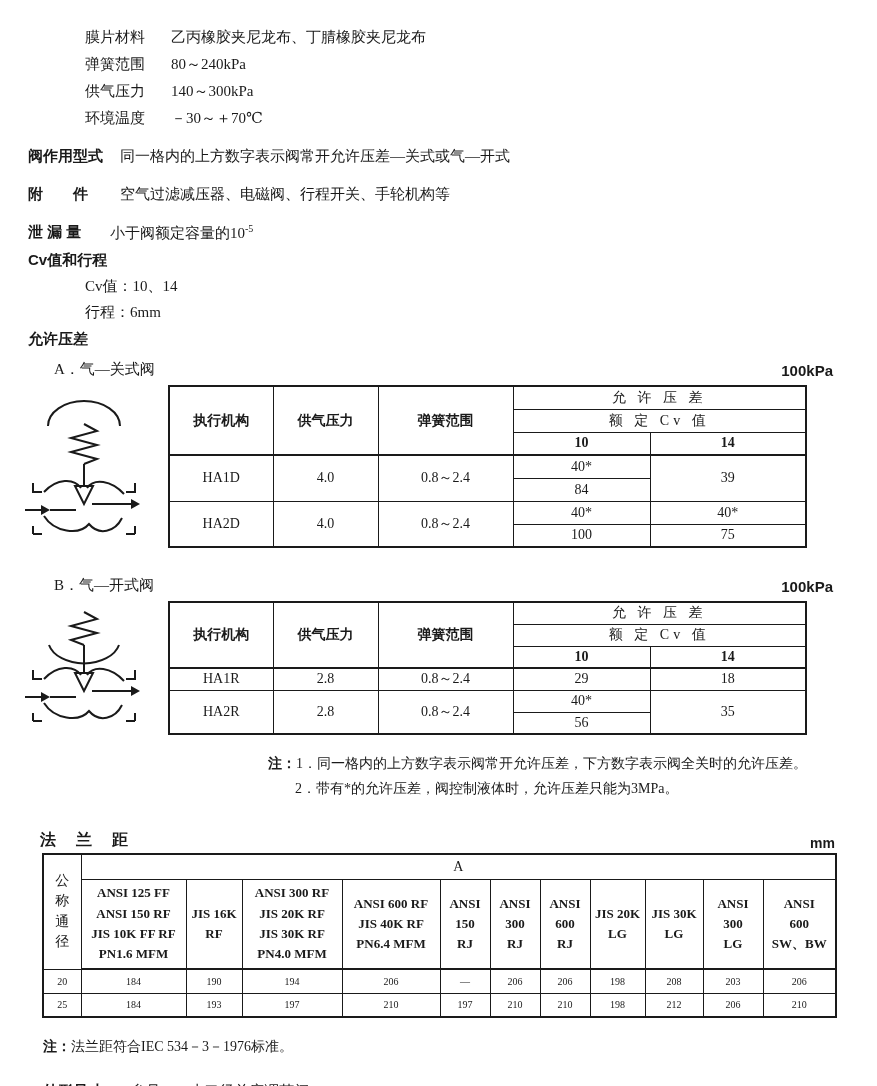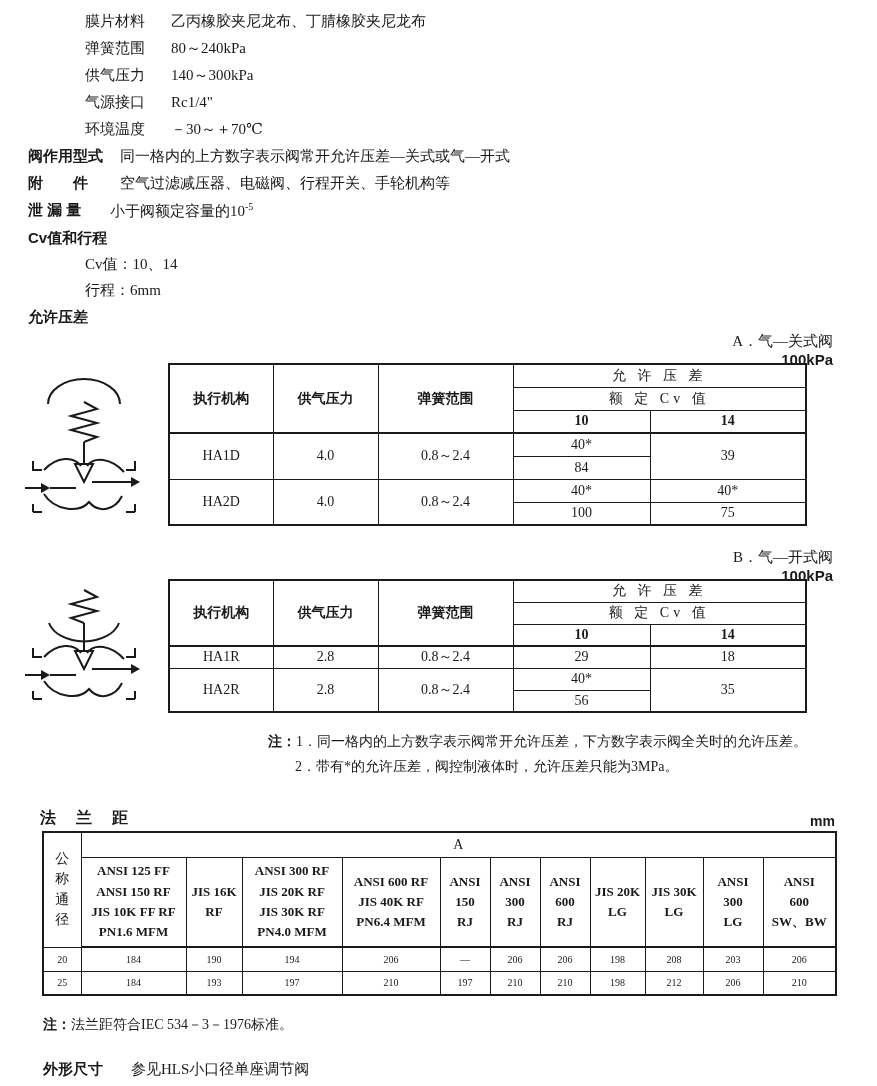--- a/index.html
+++ b/index.html
@@ -3,41 +3,41 @@
 <meta charset="utf-8">
 <style>
   * { margin:0; padding:0; box-sizing:border-box; }
   html,body { background:#ffffff; }
   body {
     width:877px; height:1086px;
     font-family:"Liberation Serif","DejaVu Serif",serif;
     font-size:15px; color:#1a1a1a;
     position:relative; overflow:hidden;
   }
-  .page { width:877px; height:858px; padding-top:8px; position:relative; }
+  .page { width:877px; height:858px; padding-top:24px; position:relative; }
 
   
   .spec-list { margin-left:85px; }
   .spec-row { display:flex; height:27px; align-items:center; }
   .spec-label { width:62px; }
   .spec-value { margin-left:24px; }
 
   
-  .para { display:flex; height:27px; align-items:center; margin-left:28px; }
+  .para { display:flex; height:27px; align-items:center; margin-left:28px;margin-top:11px; }
   .b { font-weight:bold; font-family:"Liberation Sans","DejaVu Sans",sans-serif; }
   .para .lbl-wide { width:92px; }
   .para .lbl-mid { width:82px; }
   sup { font-size:10px; vertical-align:super; }
 
   .sub-line { margin-left:85px; height:26px; line-height:26px; }
   .title-line { margin-left:28px; height:27px; line-height:27px; }
 
   
-  .sec-head { display:flex; align-items:flex-end;
-              margin:2px 44px 6px 54px; height:25px;flex-direction:column; }
+  .sec-head { display:flex; justify-content:space-between; align-items:flex-end;
+              margin:2px 44px 6px 54px; height:25px; }
   .unit { font-weight:bold; font-family:"Liberation Sans","DejaVu Sans",sans-serif; font-size:15px; }
 
   
   .valve-row { display:flex; align-items:flex-start; }
   .schem-box { width:168px; display:flex; justify-content:center; padding-top:8px; flex:none; }
   svg .ln { fill:none; stroke:#1a1a1a; stroke-width:2; }
   svg .fillw { fill:#ffffff; stroke:#1a1a1a; stroke-width:2; }
   svg .solid { fill:#1a1a1a; stroke:none; }
 
   table { border-collapse:collapse; table-layout:fixed; }
@@ -83,24 +83,20 @@
       <span class="spec-label">膜片材料</span>
       <span class="spec-value">乙丙橡胶夹尼龙布、丁腈橡胶夹尼龙布</span>
     </div>
     <div class="spec-row">
       <span class="spec-label">弹簧范围</span>
       <span class="spec-value">80～240kPa</span>
     </div>
     <div class="spec-row">
       <span class="spec-label">供气压力</span>
       <span class="spec-value">140～300kPa</span>
-    </div>
-    <div class="spec-row">
-      <span class="spec-label">气源接口</span>
-      <span class="spec-value">Rc1/4"</span>
     </div>
     <div class="spec-row">
       <span class="spec-label">环境温度</span>
       <span class="spec-value">－30～＋70℃</span>
     </div>
   </div>
 
   <div class="para">
     <span class="b lbl-wide">阀作用型式</span>
     <span>同一格内的上方数字表示阀常开允许压差—关式或气—开式</span>

